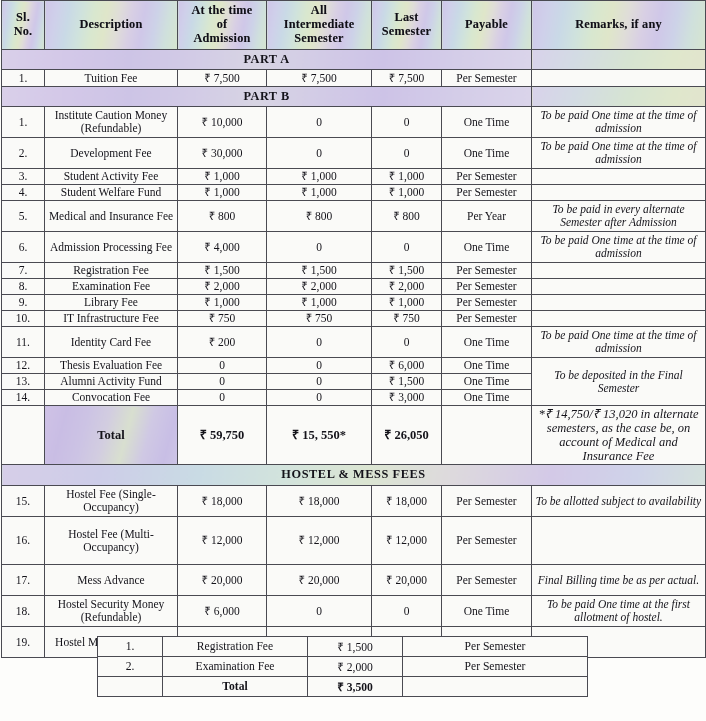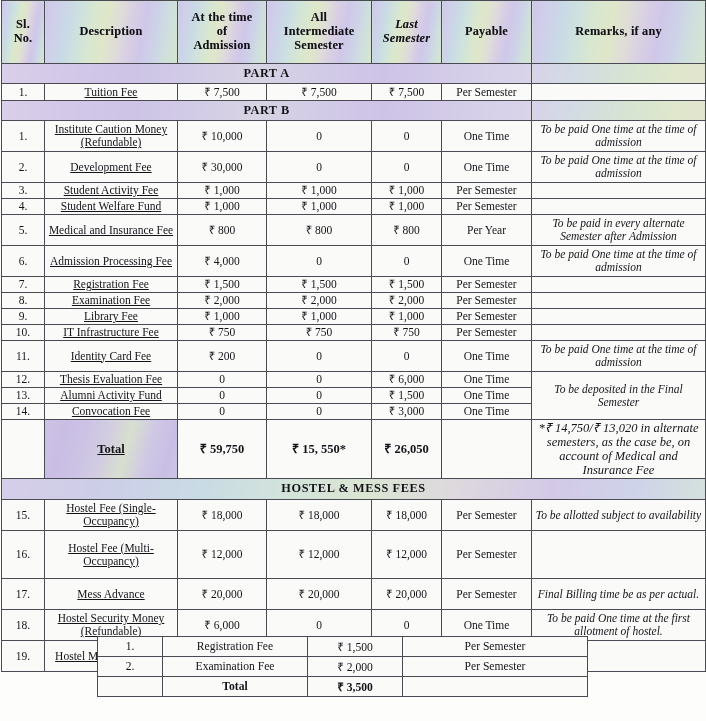--- a/index.html
+++ b/index.html
@@ -27,21 +27,21 @@
     font-size:11.5px;
     line-height:1.12;
     background:#fafaf8;
   }
 
   
   .hdr td{
     font-weight:bold;
     font-size:12.3px;
     letter-spacing:.2px;
-    padding:8px 2px;
+    padding:1px 2px;
     height:46px;
     background:
       linear-gradient(100deg,
         #cfc6e8 0%, #cfd0ea 9%, #c9d9e6 18%, #cfe2dd 27%,
         #d8e7cf 36%, #dfe6c9 45%, #dfddd8 54%, #d8cfe4 63%,
         #cfc7e8 72%, #cdd2e8 81%, #cfe0dc 90%, #d6e5cf 100%);
     color:#111018;
     text-shadow:0 0 .4px rgba(0,0,0,.25);
   }
 
@@ -75,21 +75,21 @@
     font-weight:bold;font-size:12.5px;
     background:
       linear-gradient(105deg,
         #cfc2e6 0%, #c9bde4 15%, #ccc3e4 30%, #d2cde0 45%,
         #d8dfcf 60%, #cfc8e4 75%, #c8bee5 90%, #cdc5e6 100%) !important;
   }
   .total-row td{font-weight:bold;font-size:12.5px;}
   .total-row td.remarks{font-weight:normal;}
 
   .slno{font-size:11.5px;text-align:center;}
-  .desc{font-size:11.6px;text-decoration:underline;}
+  .desc{font-size:11.6px;}
   .amt{font-size:11.6px;}
   .pay{font-size:11.4px;}
   .remarks{
     font-style:italic;
     font-size:11.1px;
     text-align:center;
     line-height:1.2;
     padding:1px 4px;
   }
 
@@ -138,21 +138,21 @@
         <tr class="hdr">
           <td class="" style="white-space: pre-line;">Sl.
 No.</td>
           <td class="" style="white-space: pre-line;">Description</td>
           <td class="" style="white-space: pre-line;">At the time
 of
 Admission</td>
           <td class="" style="white-space: pre-line;">All
 Intermediate
 Semester</td>
-          <td class="" style="white-space: pre-line; font-style: italic;">Last
+          <td class="" style="white-space: pre-line;">Last
 Semester</td>
           <td class="" style="white-space: pre-line;">Payable</td>
           <td class="" style="white-space: pre-line;">Remarks, if any</td>
         </tr>
         <tr class="band">
           <td class="" colspan="6">PART A</td>
           <td class="band-right"></td>
         </tr>
         <tr style="height: 17px;">
           <td class="slno">1.</td>

